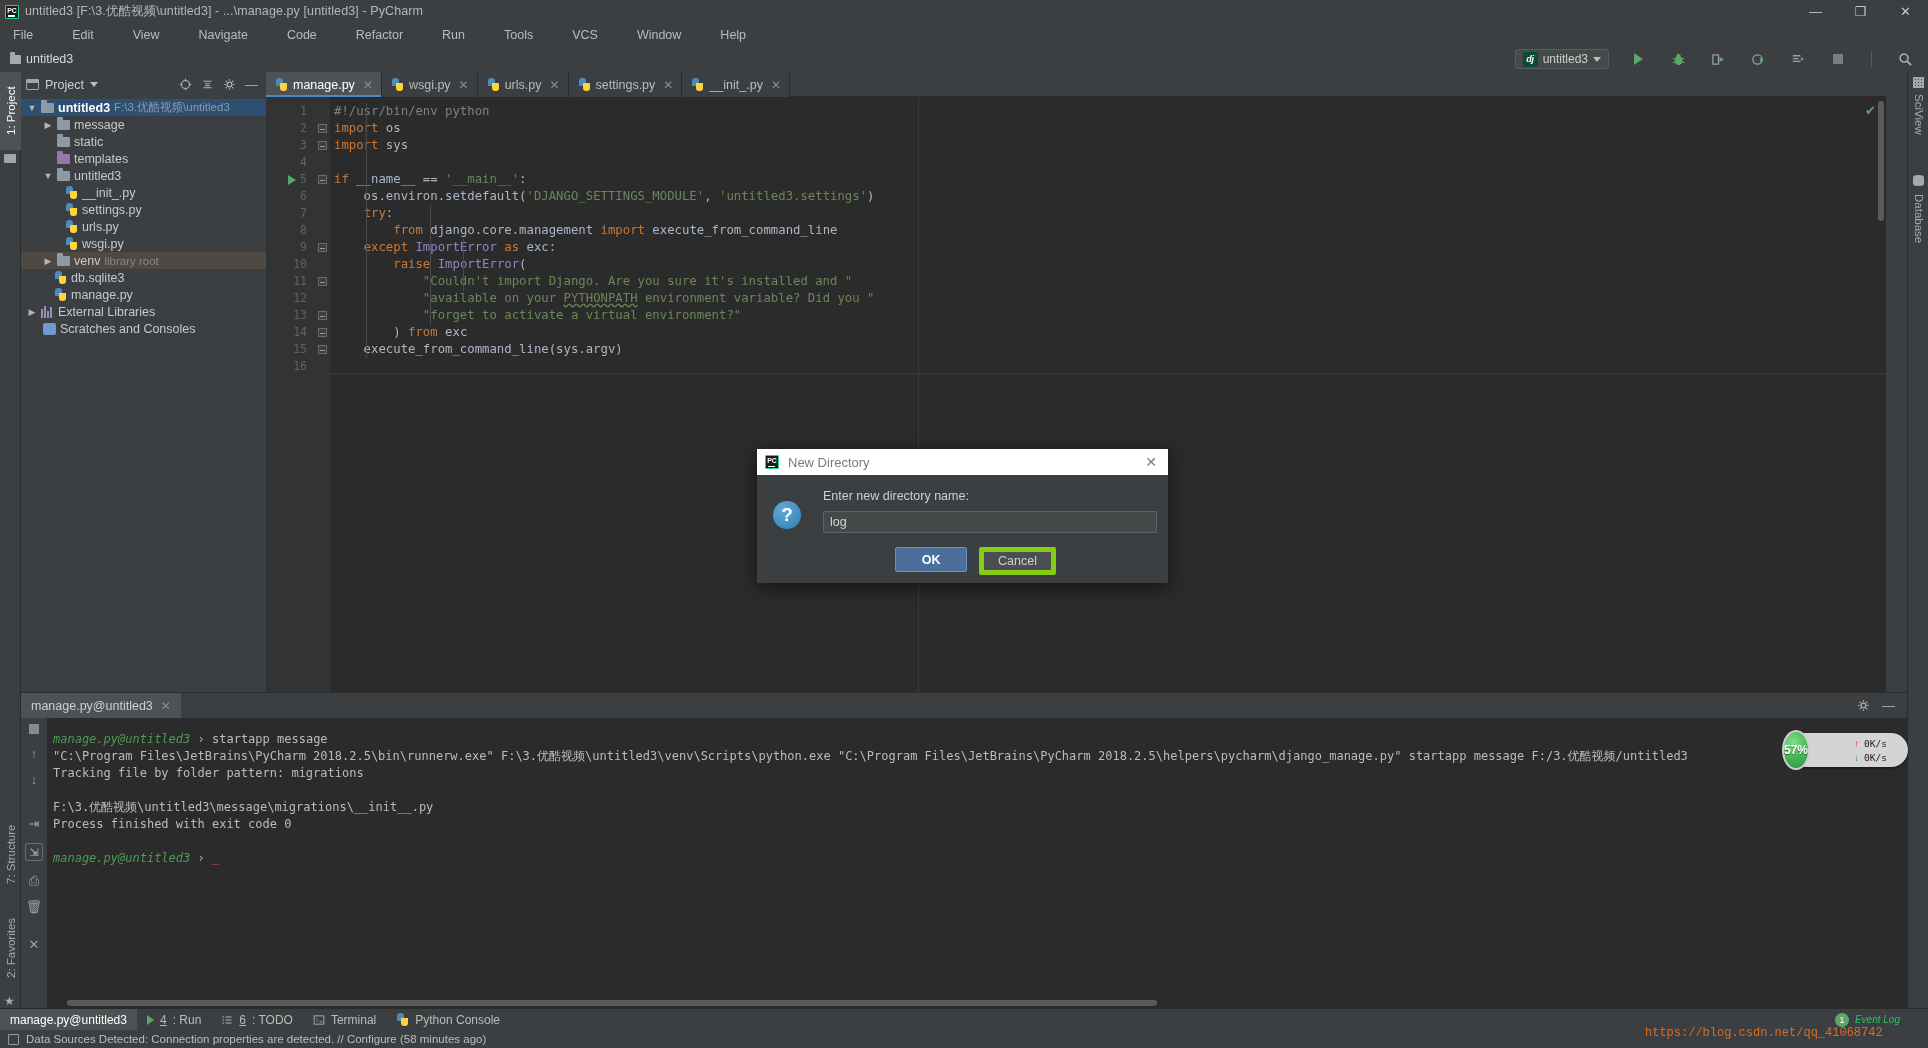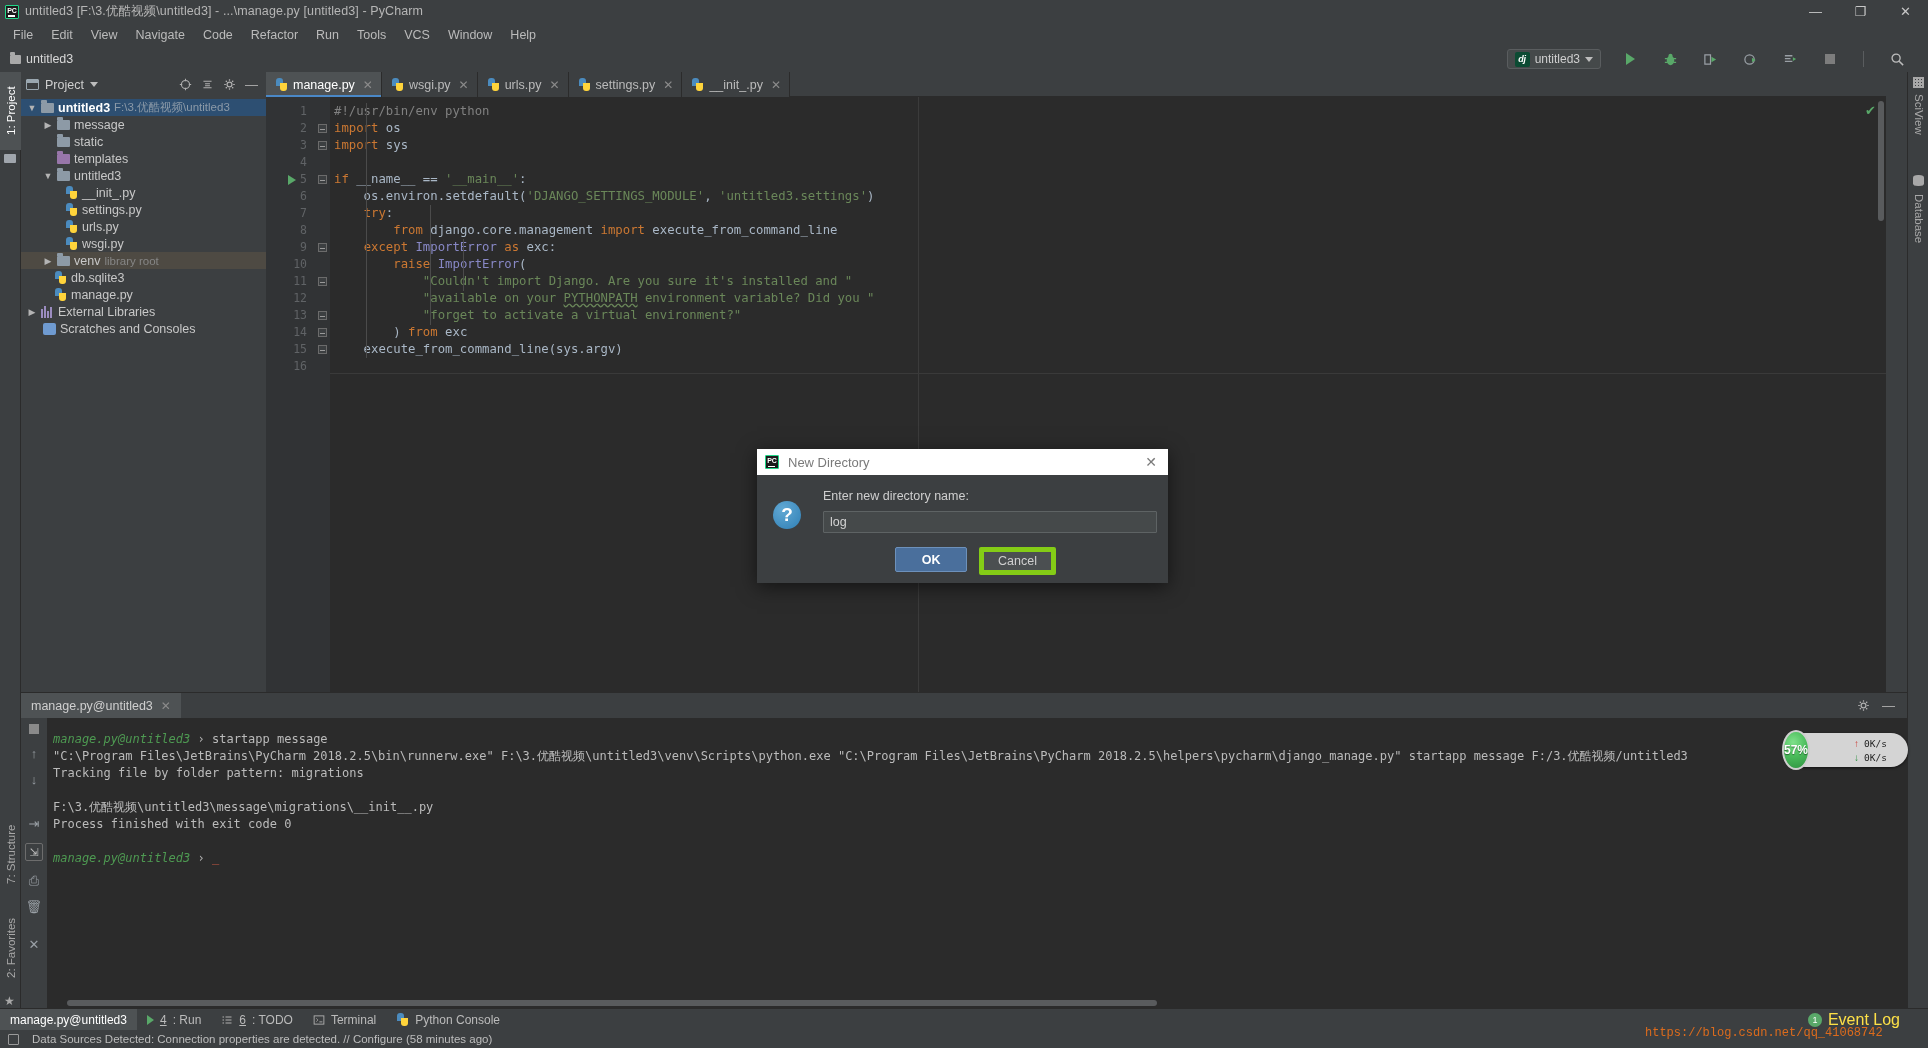--- a/index.html
+++ b/index.html
@@ -28,40 +28,40 @@
   .title-text { color: #b6b6b6; font-size: 12.5px; letter-spacing: .1px; }
   .win-btns { margin-left: auto; display: flex; height: 23px; }
   .win-btn {
     width: 45px; height: 23px; display: flex; align-items: center; justify-content: center;
     color: #c8c8c8; font-size: 13px;
   }
 
   
   .menubar {
     position: absolute; left: 0; top: 23px; width: 1928px; height: 23px;
-    background: #3c3f41; display: flex; align-items: center; padding-left: 4px;
+    background: #3c3f41; display: flex; align-items: center; padding-left: 4px; gap: 21px;
   }
   .menu-item {
     color: #bbbbbb; font-size: 12.5px; padding: 2px 9px; cursor: default;
   }
 
   
   .toolbar {
     position: absolute; left: 0; top: 46px; width: 1928px; height: 26px;
     background: #3c3f41; display: flex; align-items: center;
   }
   .crumb-folder {
     width: 11px; height: 9px; background: #a9a9a9; border-radius: 1px; margin-left: 10px; margin-right: 5px;
     position: relative;
   }
   .crumb-folder::before {
     content:""; position:absolute; left:0; top:-3px; width:5px; height:3px; background:#a9a9a9; border-radius:1px 1px 0 0;
   }
   .crumb-text { color: #d8d8d8; font-size: 12.5px; }
-  .toolbar-right { margin-left: auto; display: flex; align-items: center; gap: 18px; padding-right: 20px; }
+  .toolbar-right { margin-left: auto; display: flex; align-items: center; gap: 18px; padding-right: 12px; }
   .runcfg {
     display: flex; align-items: center; gap: 5px; height: 20px; padding: 0 7px;
     border: 1px solid #5a5d5f; border-radius: 3px; background: #45494a;
   }
   .dj-badge {
     width: 15px; height: 15px; background: #0c4b33; color: #fff; font-size: 9px; font-weight: bold;
     display:flex; align-items:center; justify-content:center; border-radius:2px; font-style: italic;
   }
   .runcfg-name { color: #cfcfcf; font-size: 12px; }
   .caret-dn { width:0;height:0;border-left:4px solid transparent;border-right:4px solid transparent;border-top:5px solid #bdbdbd; }
@@ -249,21 +249,21 @@
     display:flex; align-items:center; gap:6px; height: 22px; padding: 0 10px; color:#bbbbbb; font-size: 12px;
   }
   .bb-item.active { background: #4e5254; color:#ffffff; }
   .bb-u { text-decoration: underline; }
   .bb-right { margin-left:auto; display:flex; align-items:center; gap:6px; padding-right: 28px; }
   .ev-badge { width:14px;height:14px;border-radius:50%;background:#59a869;color:#fff;font-size:9px;display:flex;align-items:center;justify-content:center; }
 
   
   .statusbar {
     position: absolute; left: 0; top: 1030px; width: 1928px; height: 18px; background: #3c3f41;
-    display:flex; align-items:center; gap:13px; padding-left: 8px;
+    display:flex; align-items:center; gap:7px; padding-left: 8px;
   }
   .st-ico { width:11px;height:11px;border:1px solid #9a9a9a;border-radius:1px; }
   .st-text { color:#bdbdbd; font-size: 11.5px; }
 
   
   .watermark {
     position:absolute; left: 1645px; top: 1026px; color:#f97316; font-size: 12px; opacity: .85;
     font-family:Liberation Mono, monospace; white-space: nowrap; pointer-events:none;
   }
 
@@ -706,21 +706,21 @@
           <path d="M4 6l2.5 2L4 10M8.5 10.5h4" stroke="#b0b0b0" stroke-width="1.2"></path>
         </svg>
       <span>Terminal</span>
     </div>
     <div class="bb-item">
       <span class="ic-py"></span>
       <span>Python Console</span>
     </div>
     <div class="bb-right">
       <span class="ev-badge">1</span>
-      <span style="color:#fde047;font-size:16px;">Event Log</span>
+      <span style="color:#22c55e;font-size:10px;font-style:italic;">Event Log</span>
     </div>
   </div>
 
   <div class="statusbar">
     <span class="st-ico"></span>
     <span class="st-text">Data Sources Detected: Connection properties are detected. // Configure (58 minutes ago)</span>
   </div>
 
   <div class="watermark">https://blog.csdn.net/qq_41068742</div>
 

